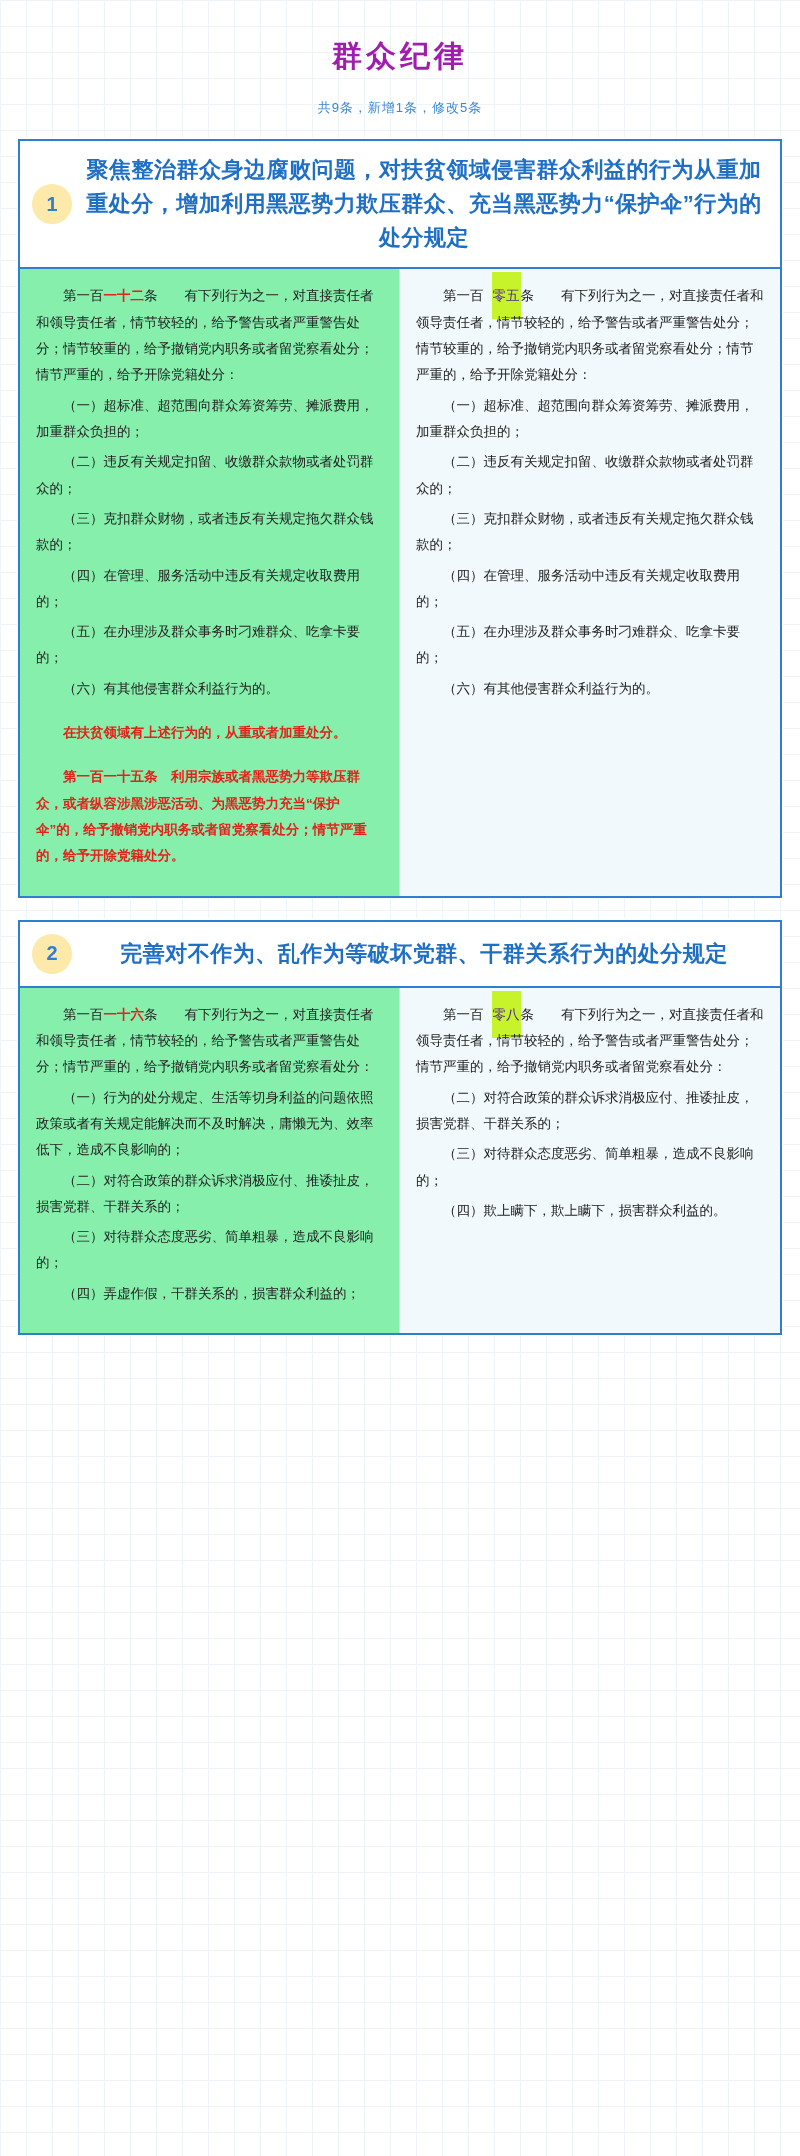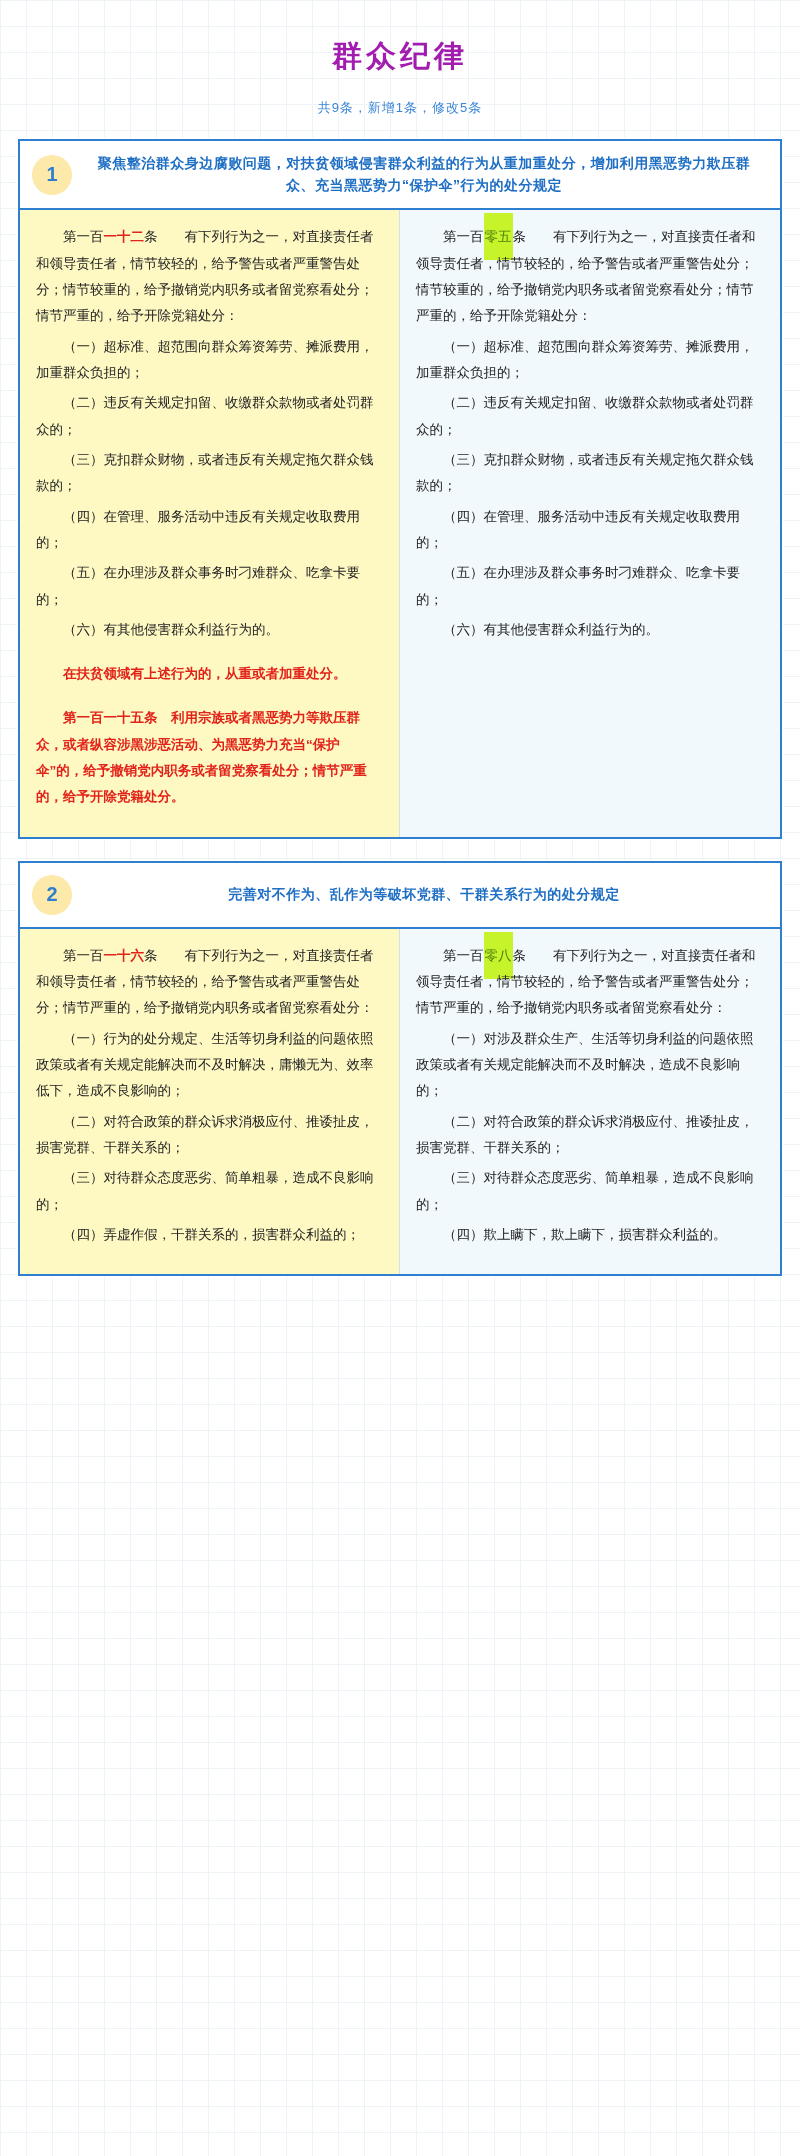--- a/index.html
+++ b/index.html
@@ -53,42 +53,42 @@
     font-size:20px;
     font-weight:bold;
     display:flex;align-items:center;justify-content:center;
     margin-right:12px;
   }
   .section-title{
     flex:1;
     text-align:center;
     color:#1f6fc4;
     font-weight:bold;
-    font-size:14px;
+    font-size:22px;
     line-height:1.55;
     letter-spacing:0.5px;
   }
 
   .columns{display:flex;}
   .col{
     width:50%;
     box-sizing:border-box;
     padding:14px 16px 22px 16px;
     font-size:13.5px;
     line-height:1.95;
     color:#222;
   }
-  .col.left{background:#fef9c3;border-right:1px solid #cfe0ef;}
+  .col.left{background:#86efac;border-right:1px solid #cfe0ef;}
   .col.right{background:#f2f9fc;}
 
   p.art{margin:0 0 4px 0;text-indent:2em;}
   .gap{height:14px;}
 
   .hl-red{color:#e2231a;font-weight:bold;}
-  .hl-green{background:#c6f32a;color:#4d7c0f;padding:16px 1px;}
+  .hl-green{background:#c6f32a;color:#4c1d95;padding:16px 1px;margin-left:8px;}
   .red-block{color:#e2231a;font-weight:bold;text-indent:2em;margin:0 0 4px 0;}
 </style>
 </head>
 <body>
 
 <div class="page">
 
   <h1 class="doc-title">群众纪律</h1>
   <div class="doc-subtitle">共9条，新增1条，修改5条</div>
 
@@ -144,21 +144,20 @@
         <p class="art">（一）行为的处分规定、生活等切身利益的问题依照政策或者有关规定能解决而不及时解决，庸懒无为、效率低下，造成不良影响的；</p>
         <p class="art">（二）对符合政策的群众诉求消极应付、推诿扯皮，损害党群、干群关系的；</p>
         <p class="art">（三）对待群众态度恶劣、简单粗暴，造成不良影响的；</p>
         <p class="art">（四）弄虚作假，干群关系的，损害群众利益的；</p>
       </div>
 
       <div class="col right">
         <p class="art">
           <span>第一百</span><span class="hl-green">零八</span><span>条</span>　　<span>有下列行为之一，对直接责任者和领导责任者，情节较轻的，给予警告或者严重警告处分；情节严重的，给予撤销党内职务或者留党察看处分：</span>
         </p>
-        <p class="art">（一）对涉及群众生产、生活等切身利益的问题依照政策或者有关规定能解决而不及时解决，造成不良影响的；</p>
         <p class="art">（二）对符合政策的群众诉求消极应付、推诿扯皮，损害党群、干群关系的；</p>
         <p class="art">（三）对待群众态度恶劣、简单粗暴，造成不良影响的；</p>
         <p class="art">（四）欺上瞒下，欺上瞒下，损害群众利益的。</p>
       </div>
 
     </div>
   </div>
 
 </div>
 

